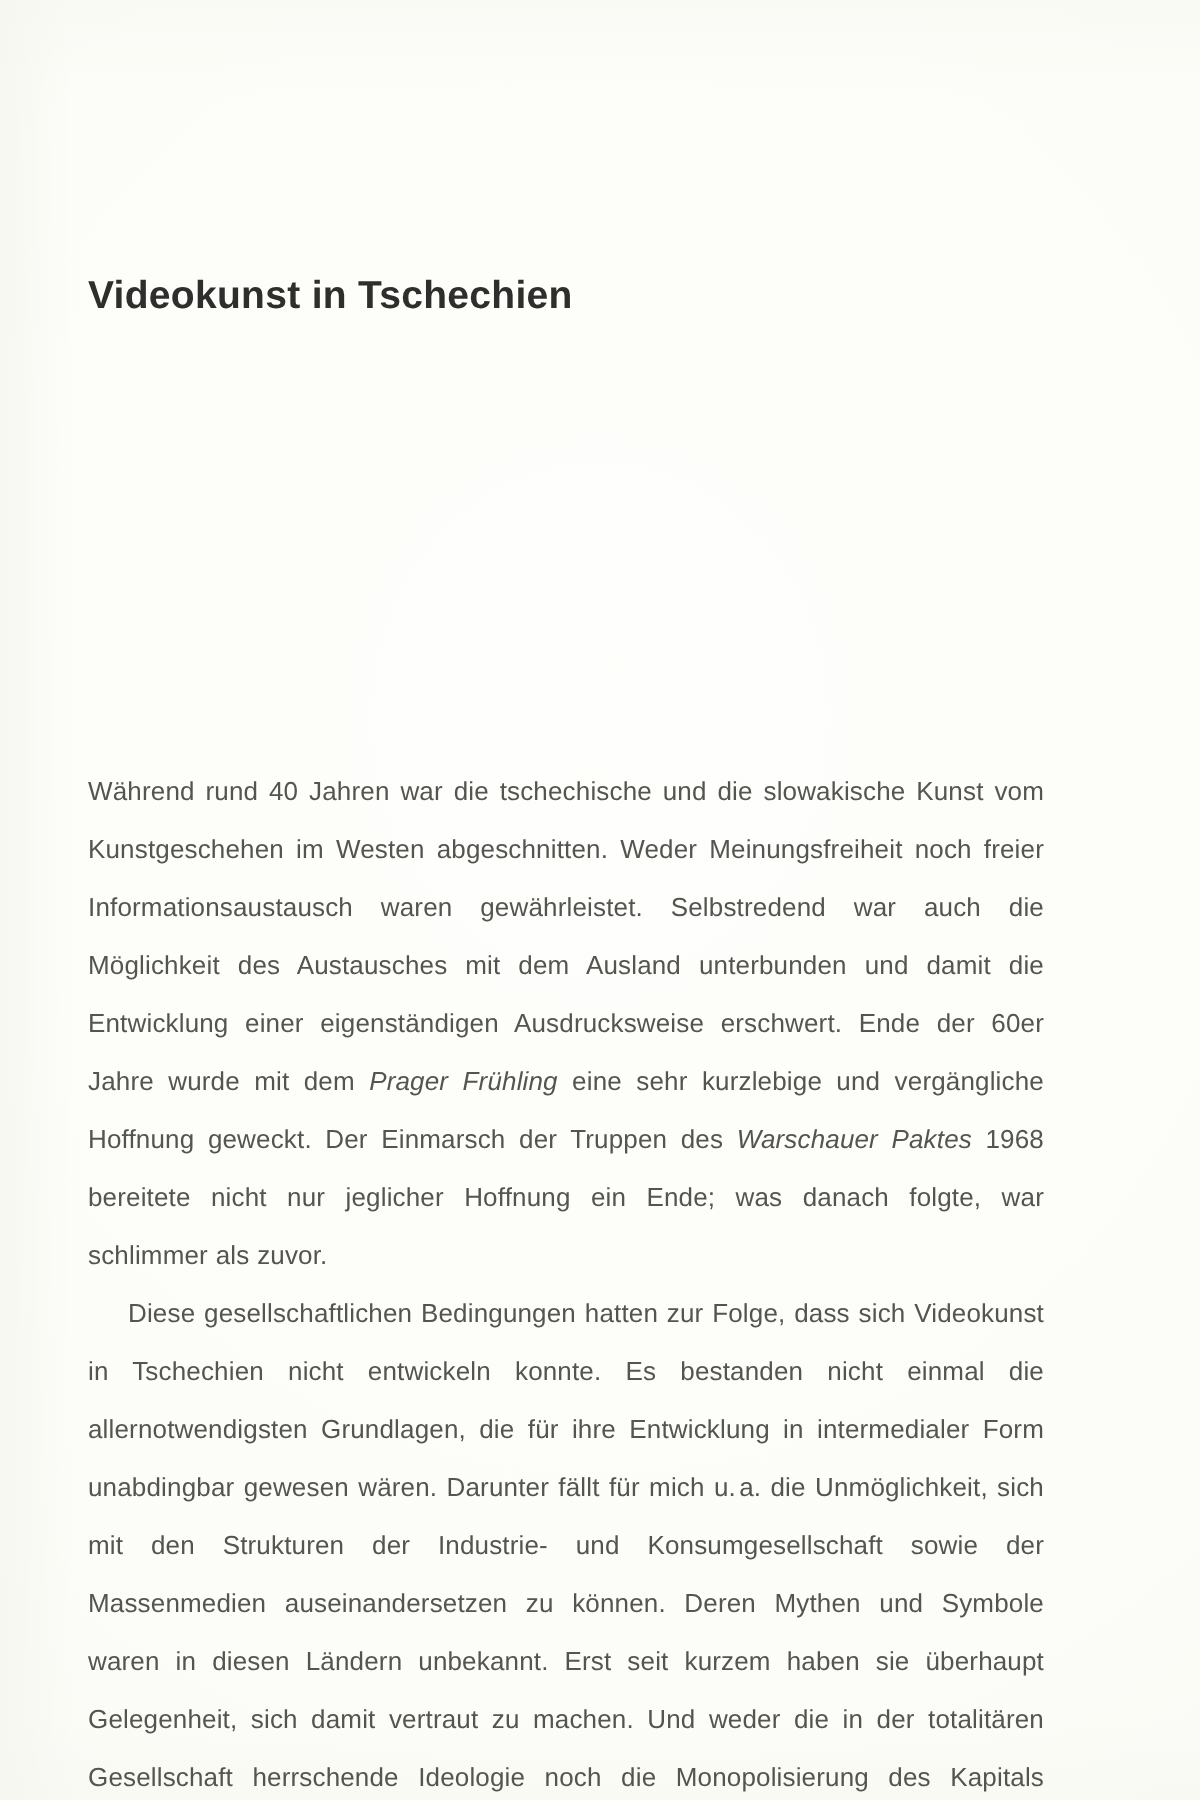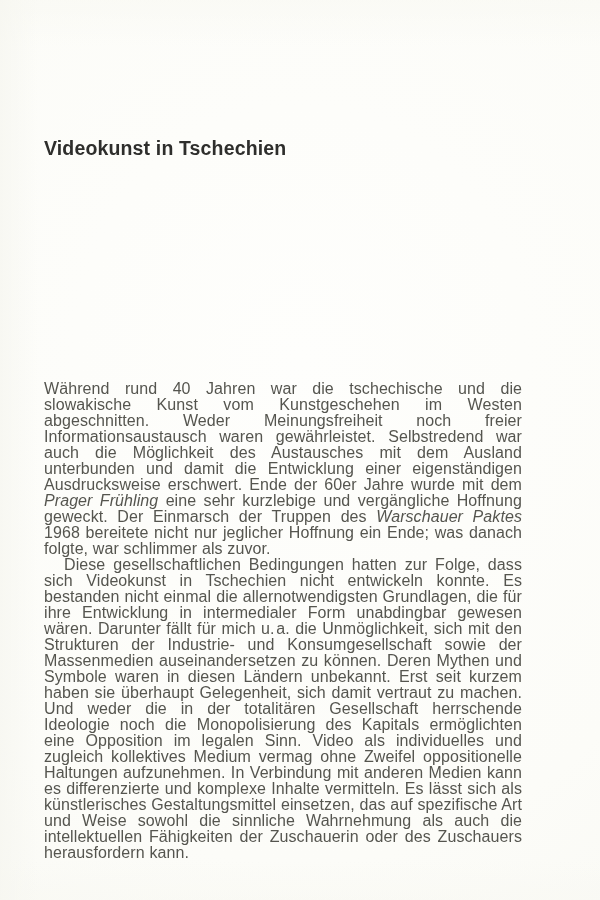--- a/index.html
+++ b/index.html
@@ -61,22 +61,22 @@
 
   .body-text {
     position: absolute;
     left: 0;
     top: 381px;
     width: 478px;
   }
 
   .para {
     margin: 0;
-    font-size: 16px;
-    line-height: 16px;
+    font-size: 13px;
+    line-height: 29px;
     color: #55554f;
     text-align: justify;
     text-justify: inter-word;
     letter-spacing: 0.08px;
     word-spacing: 0.2px;
     hyphens: manual;
   }
 
   .para.indented {
     text-indent: 20px;

